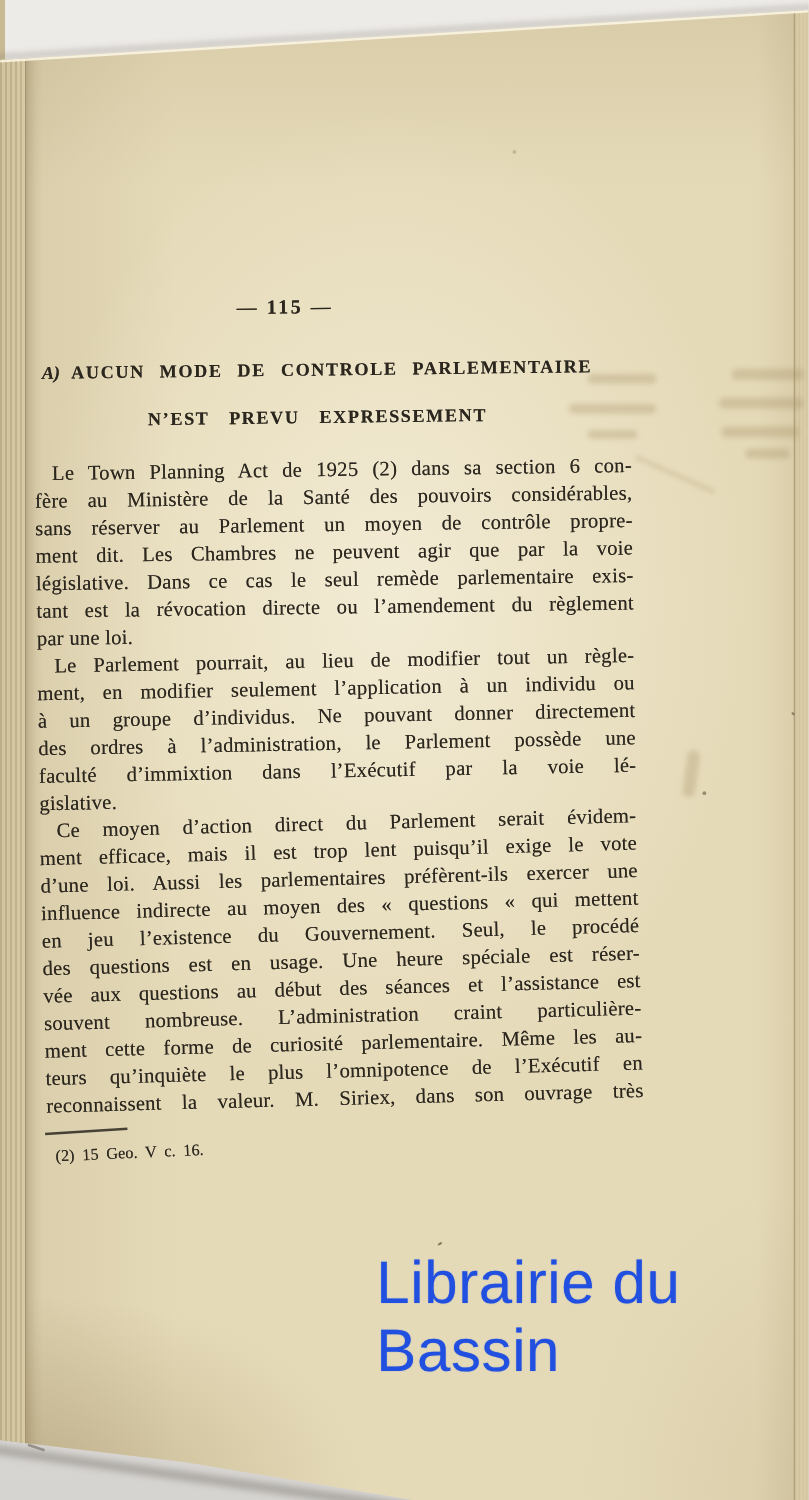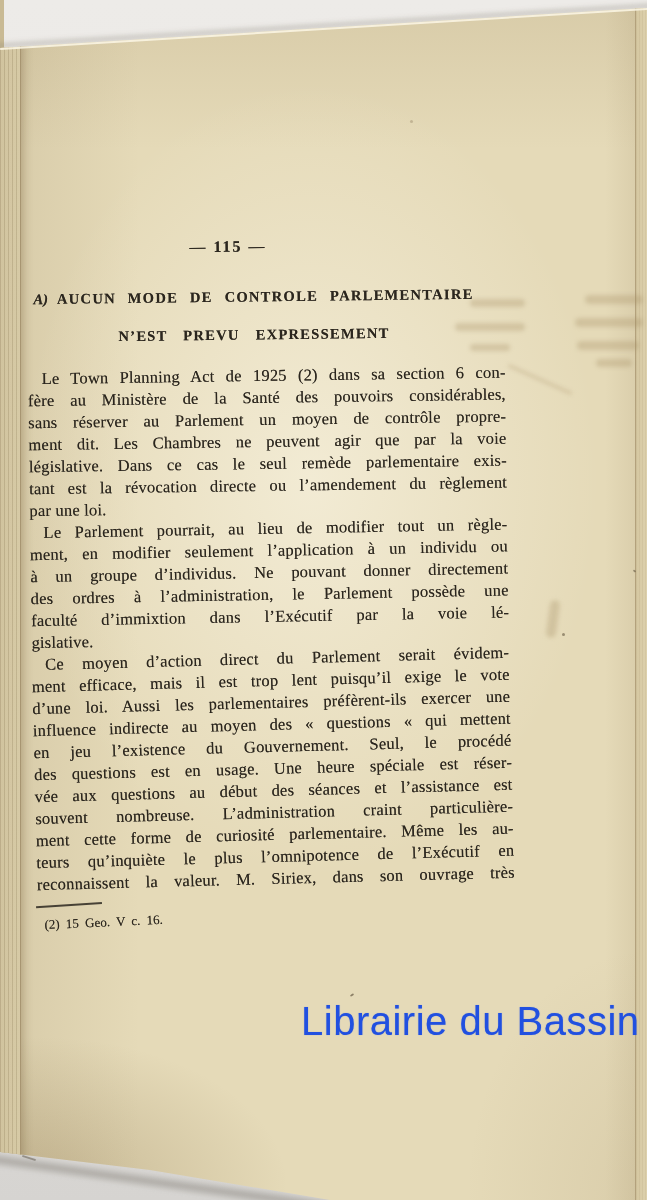--- a/index.html
+++ b/index.html
@@ -85,21 +85,21 @@
   .tline.first{text-indent:14px;}
   .tline.flush{text-align-last:left;}
   .footnote-rule{position:absolute;left:2px;top:906px;width:66px;height:2px;
     background:rgba(45,40,32,.85);transform:rotate(-3deg);transform-origin:0 0;}
   .footnote{position:absolute;left:10px;top:917px;font-size:13px;word-spacing:3px;
     transform:rotate(-1.8deg);transform-origin:0 0;}
 
   
   .watermark{position:absolute;left:301px;top:999px;z-index:6;
     font-family:"Liberation Sans","DejaVu Sans",sans-serif;
-    font-size:40px;letter-spacing:.5px;color:var(--wm,#2150e0);
+    font-size:48px;letter-spacing:.5px;color:var(--wm,#2150e0);
     text-shadow:0 0 1px rgba(33,80,224,.45);}
 </style>
 </head>
 <body>
 
 <div class="scene">
 
   <div class="corner-sliver"></div>
   <div class="top-contact-shadow"></div>
   <div class="bottom-contact-shadow"></div>

